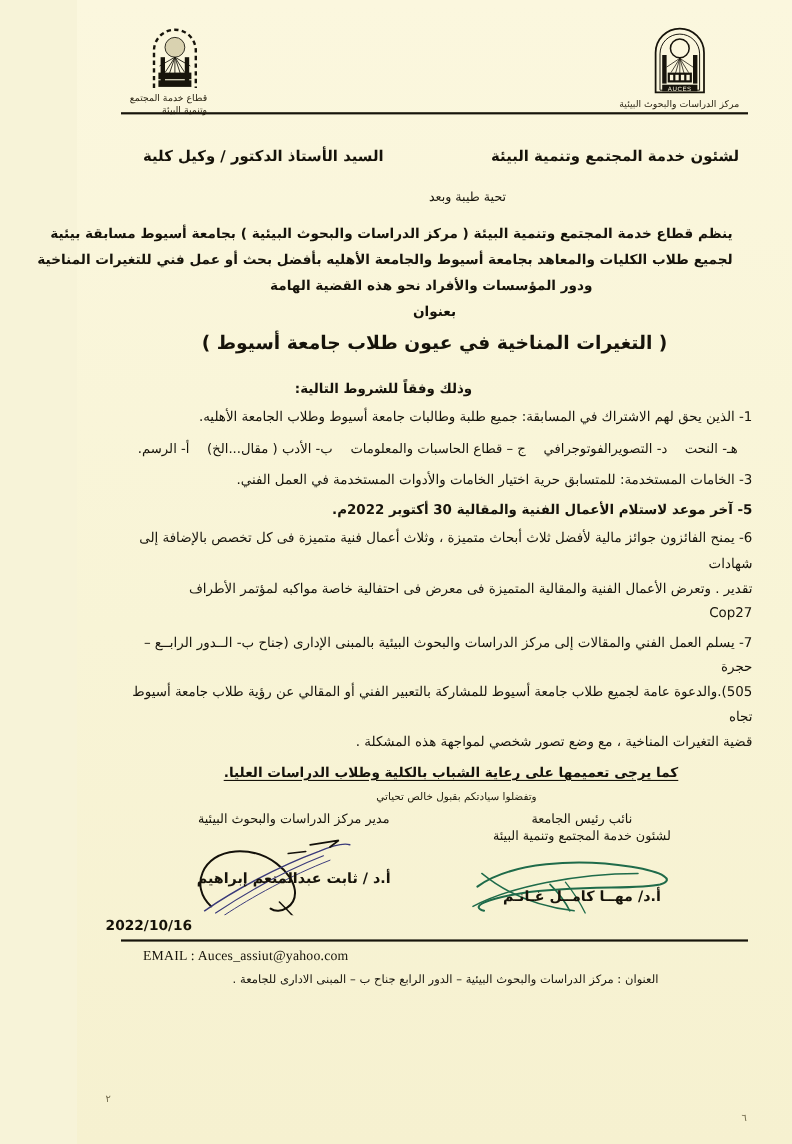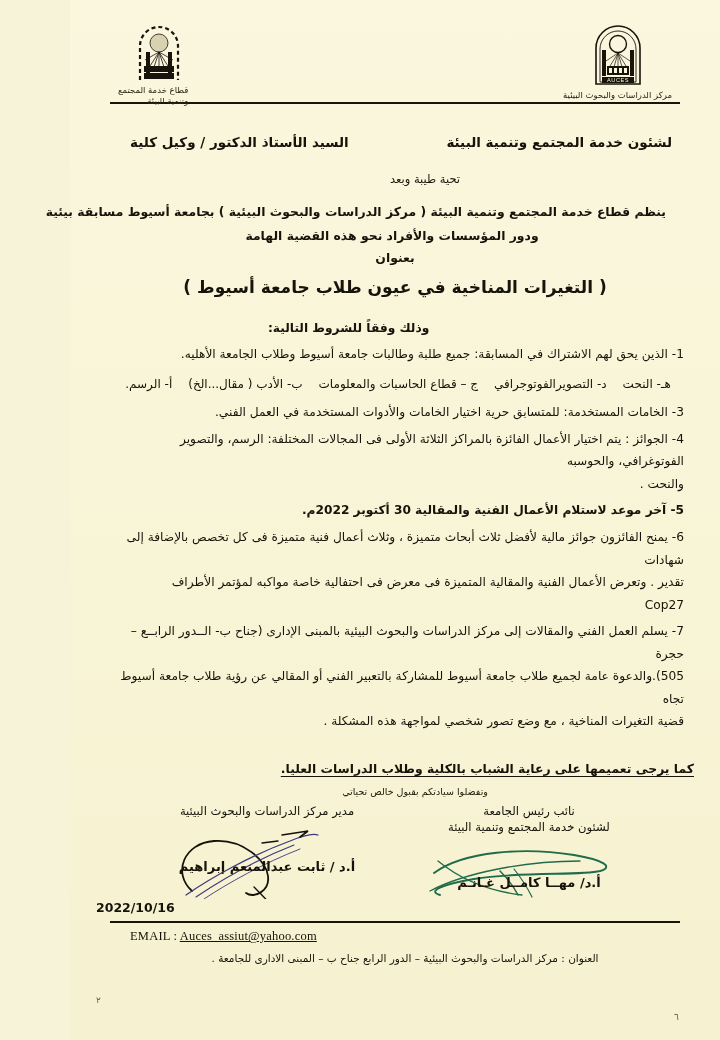--- a/index.html
+++ b/index.html
@@ -143,26 +143,26 @@
     font-size: 12px;
     margin: 7px 0 6px 0;
     flex-wrap: nowrap;
   }
   .sub-row span { white-space: nowrap; }
   .wrap-line { display: block; }
   .ind-left { text-align: left; padding-left: 0; }
 
   
   .circulate {
-    text-align: right;
+    text-align: center;
     font-weight: bold;
     font-size: 12.4px;
     text-decoration: underline;
     text-underline-offset: 3px;
-    margin-top: 28px;
+    margin-top: 8px;
     padding-left: 30px;
   }
   .regards {
     text-align: center;
     font-size: 9.5px;
     margin-top: 10px;
     padding-left: 40px;
     color: #1b1708;
   }
 
@@ -215,21 +215,21 @@
     margin: 6px 14px 0 14px;
   }
   .email-line {
     font-size: 12.5px;
     direction: ltr;
     text-align: left;
     margin: 6px 0 0 34px;
     font-family: "Liberation Serif", serif;
     letter-spacing: 0.2px;
   }
-  .email-line .addr { text-decoration: underline; }
+  .email-line .addr { }
   .address-line {
     text-align: center;
     font-size: 10.5px;
     margin-top: 8px;
     padding-left: 20px;
   }
   .stray-mark {
     position: absolute;
     font-size: 9px;
     color: #6d6648;
@@ -300,20 +300,21 @@
 
   <div class="addressee">
     <span>السيد الأستاذ الدكتور / وكيل كلية</span>
     <span class="a-left">لشئون خدمة المجتمع وتنمية البيئة</span>
   </div>
 
   <div class="greeting">تحية طيبة وبعد</div>
 
   <div class="body-block">
     <span class="ln">ينظم قطاع خدمة المجتمع وتنمية البيئة ( مركز الدراسات والبحوث البيئية ) بجامعة أسيوط مسابقة بيئية</span>
+    <span class="ln">لجميع طلاب الكليات والمعاهد بجامعة أسيوط والجامعة الأهليه بأفضل بحث أو عمل فني للتغيرات المناخية</span>
     <span class="ln">ودور المؤسسات والأفراد نحو هذه القضية الهامة</span>
   </div>
 
   <div class="bayan">بعنوان</div>
   <div class="main-title">( التغيرات المناخية في عيون طلاب جامعة أسيوط )</div>
 
   <div class="conditions-lead">وذلك وفقاً للشروط التالية:</div>
 
   <div class="items">
 
@@ -327,24 +328,20 @@
       <span>ب- الأدب ( مقال...الخ)</span>
       <span>ج – قطاع الحاسبات والمعلومات</span>
       <span>د- التصويرالفوتوجرافي</span>
       <span>هـ- النحت</span>
     </div>
 
     <div class="item item-one">
       <span>3- الخامات المستخدمة: للمتسابق حرية اختيار الخامات والأدوات المستخدمة في العمل الفني.</span>
     </div>
 
-    <div class="item rt">
-      <span class="wrap-line">4- الجوائز : يتم اختيار الأعمال الفائزة بالمراكز الثلاثة الأولى فى المجالات المختلفة: الرسم، والتصوير الفوتوغرافي، والحوسبه</span>
-      <span class="wrap-line" style="text-align:left; padding-left:150px; display:block;">والنحت .</span>
-    </div>
 
     <div class="item" style="text-align:left; padding-left:170px;font-weight:bold;">
       <span>5- آخر موعد لاستلام الأعمال الفنية والمقالية 30 أكتوبر 2022م.</span>
     </div>
 
     <div class="item rt">
       <span class="wrap-line">6- يمنح الفائزون جوائز مالية لأفضل ثلاث أبحاث متميزة ، وثلاث أعمال فنية متميزة فى كل تخصص بالإضافة إلى شهادات</span>
       <span class="wrap-line" style="text-align:right; padding-left:28px;">تقدير . وتعرض الأعمال الفنية والمقالية المتميزة فى معرض فى احتفالية خاصة مواكبه لمؤتمر الأطراف Cop27</span>
     </div>
 

